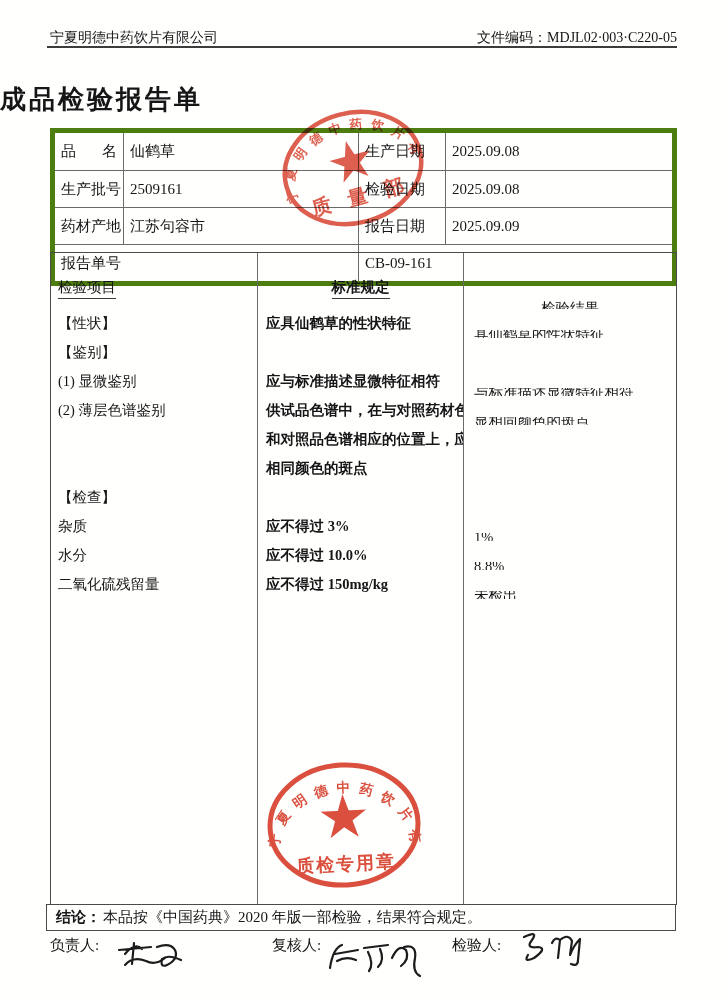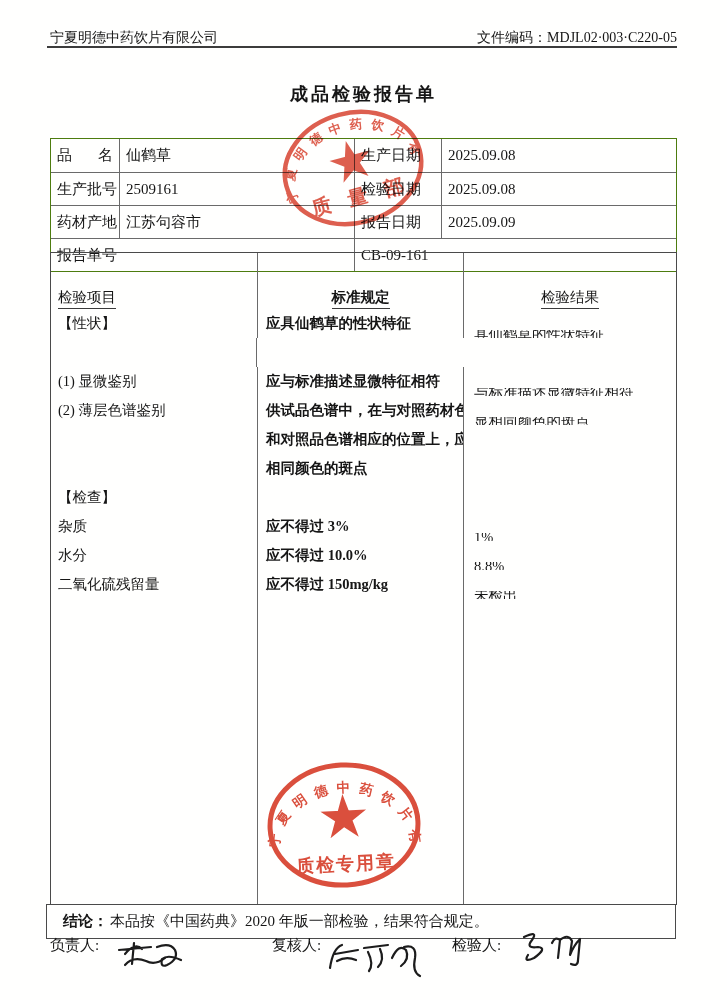--- a/index.html
+++ b/index.html
@@ -8,51 +8,51 @@
     position:relative; width:727px; height:1000px; background:#fffffe;
     font-family:"Liberation Serif","DejaVu Serif",serif; color:#161616;
     overflow:hidden;
   }
   
   .doc-header { position:absolute; top:29px; left:50px; width:627px;
     display:flex; justify-content:space-between; font-size:14px; }
   .header-rule { position:absolute; top:46px; left:47px; width:630px;
     border-top:2px solid #3c3c3c; }
   
-  .doc-title { position:absolute; top:82px; left:0; width:727px; text-align:center;
+  .doc-title { position:absolute; top:82px; left:0; width:727px; 
     font-family:"Liberation Sans","DejaVu Sans",sans-serif;
-    font-size:18px; font-weight:bold; letter-spacing:3px; }
-  
-  .info-table { position:absolute; top:138px; left:50px; width:627px; height:134px;
-    border:1px solid #4d7c0f; display:grid;
+    font-size:26px; font-weight:bold; letter-spacing:3px; }
+  
+  .info-table { position:absolute; top:128px; left:50px; width:627px; height:158px;
+    border:5px solid #4d7c0f; display:grid;
     grid-template-columns:68px 235px 87px 1fr;
     grid-template-rows:repeat(4,1fr); font-size:15px; }
   .info-cell { border-left:1px solid #6a6a6a; border-top:1px solid #6a6a6a;
     display:flex; align-items:center; padding-left:6px; white-space:nowrap; }
   .info-cell.first-col { border-left:none; }
   .info-cell.first-row { border-top:none; }
   .info-cell.span12 { grid-column:1/3; }
   .info-cell.span34 { grid-column:3/5; }
   .justify-label { width:100%; padding-right:6px; text-align:justify; text-align-last:justify; }
   
   .items-table { position:absolute; top:252px; left:50px; width:627px; height:653px;
     border:1px solid #4a4a4a; display:flex; flex-direction:column; font-size:14.5px; }
   .t2row { display:flex; height:29px; flex:0 0 auto; }
   .t2row.t2head { height:56px; }
   .t2row.t2fill { flex:1 1 auto; height:auto; }
   .t2c { display:flex; align-items:center; white-space:nowrap; overflow:hidden; }
   .t2c1 { width:207px; border-right:1px solid #6a6a6a; padding-left:7px; }
   .t2c2 { width:206px; border-right:1px solid #6a6a6a; padding-left:8px;font-weight:bold; }
   .t2c3 { flex:1; padding-left:10px;margin-top:21px; }
-  .t2head .t2c { align-items:flex-end; padding-top:25px; }
+  .t2head .t2c { align-items:flex-start; padding-top:25px; }
   .t2head .t2c2, .t2head .t2c3 { justify-content:center; padding-left:0; }
   .t2head span { border-bottom:1px solid #3a3a3a; padding-bottom:1px; }
   
-  .conclusion { position:absolute; top:904px; left:46px; width:630px; height:35px;
-    border:1px solid #4a4a4a; display:flex; align-items:center; padding-left:16px;
+  .conclusion { position:absolute; top:904px; left:46px; width:630px; height:27px;
+    border:1px solid #4a4a4a; display:flex; align-items:center; padding-left:9px;
     font-size:15px; background:transparent; }
   .conclusion b { margin-right:2px; }
   
   .sig-label { position:absolute; font-size:15px; top:936px; white-space:nowrap; }
   .sig-svg { position:absolute; }
   .sig-svg path { stroke:#1c1c1c; stroke-width:2.2; fill:none;
     stroke-linecap:round; stroke-linejoin:round; }
   
   .stamp { position:absolute; mix-blend-mode:multiply; }
   .stamp-top { left:278px; top:106px; transform:rotate(-15deg); opacity:0.82; }
@@ -105,20 +105,21 @@
           <span>检验结果</span>
         </div>
     </div>
 
     <div class="t2row">
       <div class="t2c t2c1">【性状】</div>
       <div class="t2c t2c2">应具仙鹤草的性状特征</div>
       <div class="t2c t2c3">具仙鹤草的性状特征</div>
     </div>
       <div class="t2row">
+      <div class="t2c t2c1">【鉴别】</div>
       <div class="t2c t2c2"></div>
       <div class="t2c t2c3"></div>
     </div>
       <div class="t2row">
       <div class="t2c t2c1">(1) 显微鉴别</div>
       <div class="t2c t2c2">应与标准描述显微特征相符</div>
       <div class="t2c t2c3">与标准描述显微特征相符</div>
     </div>
       <div class="t2row">
       <div class="t2c t2c1">(2) 薄层色谱鉴别</div>

